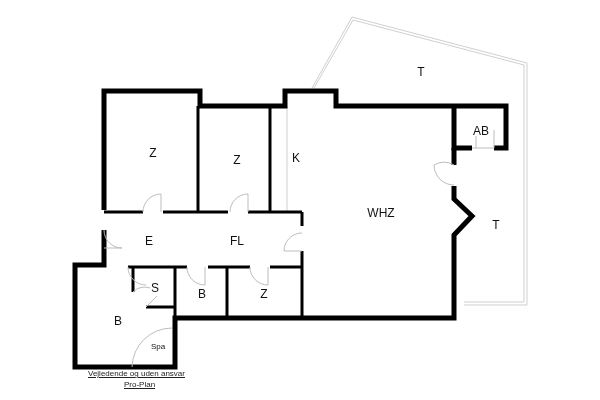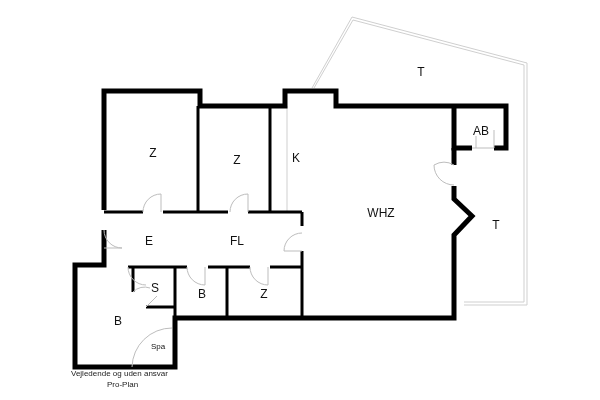--- a/index.html
+++ b/index.html
@@ -1,19 +1,19 @@
 <!DOCTYPE html>
 <html><head>
 <meta charset="utf-8">
 <style>
   html, body { margin:0; padding:0; background:#ffffff; }
   body { width:600px; height:400px; position:relative; overflow:hidden; font-family:"Liberation Sans", sans-serif; }
   svg { position:absolute; left:0; top:0; }
   .lbl { font-family:"Liberation Sans", sans-serif; fill:#111; }
-  .note { position:absolute; left:71px; font-size:8px; color:#222; font-family:"Liberation Sans", sans-serif; }
+  .note { position:absolute; left:88px; font-size:8px; color:#222; font-family:"Liberation Sans", sans-serif;text-decoration:underline; }
 </style>
 </head>
 <body>
 
 <svg width="600" height="400" viewBox="0 0 600 400">
 
   <g fill="none" stroke="#cfcfcf" stroke-width="1">
     <polyline points="312,88 352,17 527,63 527,305 464,305"></polyline>
     <polyline points="314,88 353,20 524,65 524,302 464,302"></polyline>
   </g>

